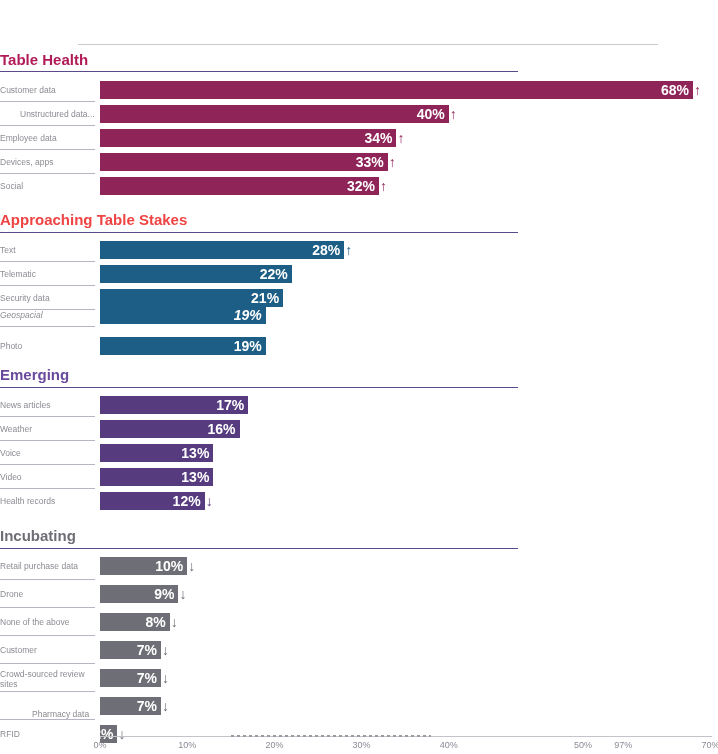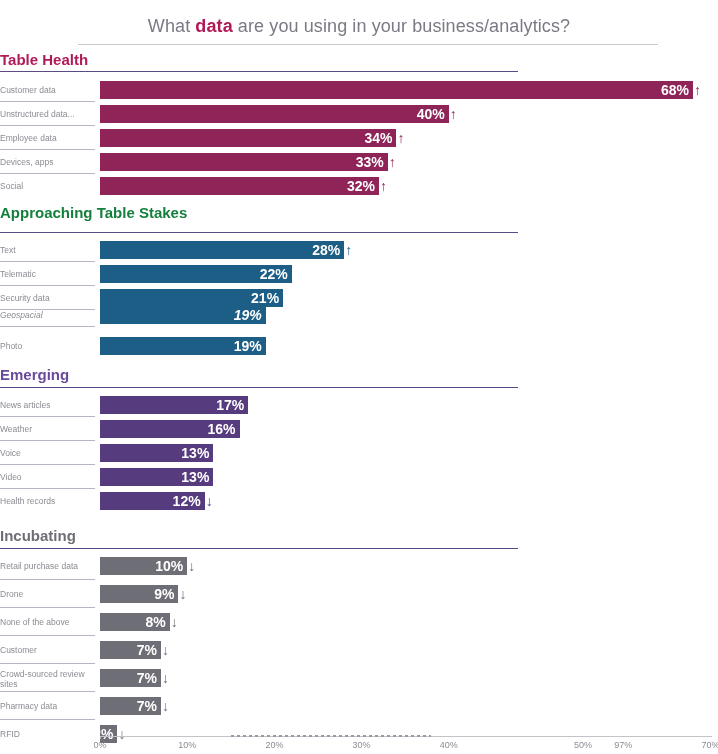--- a/index.html
+++ b/index.html
@@ -79,37 +79,34 @@
     font-size:9px;color:#8b8b93;
     transform:translateX(-50%);
     white-space:nowrap;
   }
 </style>
 </head>
 <body>
 
 <div id="chart">
 
-  <div class="title">
-    <span>What </span><span class="hl">data</span><span> are you using in your business/analytics?</span>
-  </div>
   <div class="title-rule"></div>
 
   <div id="sections-host">
       <div class="section-title" style="top: 51px; color: rgb(176, 26, 86);">Table Health</div>
       <div class="section-rule" style="top: 71px; background: rgb(91, 74, 138);"></div>
       <div class="row" style="top: 81px; height: 18px;">
         <div class="row-label" style="top: 4px;">Customer data</div>
         <div class="row-underline" style="top: 20px;"></div>
         <div class="bar" style="left: 100px; width: 592.96px; background: rgb(142, 36, 88);"></div>
         <div class="bar-value" style="left: 688.96px; transform: translateX(-100%);">68%</div>
         <span class="bar-value arrow" style="left: 693.96px; color: rgb(142, 36, 88);">↑</span>
       </div>
       <div class="row" style="top: 105px; height: 18px;">
-        <div class="row-label" style="top: 4px;">Unstructured data...</div>
+        <div class="row-label" style="top: 4px; padding-left: 20px;">Unstructured data...</div>
         <div class="row-underline" style="top: 20px;"></div>
         <div class="bar" style="left: 100px; width: 348.8px; background: rgb(142, 36, 88);"></div>
         <div class="bar-value" style="left: 444.8px; transform: translateX(-100%);">40%</div>
         <span class="bar-value arrow" style="left: 449.8px; color: rgb(142, 36, 88);">↑</span>
       </div>
       <div class="row" style="top: 129px; height: 18px;">
         <div class="row-label" style="top: 4px;">Employee data</div>
         <div class="row-underline" style="top: 20px;"></div>
         <div class="bar" style="left: 100px; width: 296.48px; background: rgb(142, 36, 88);"></div>
         <div class="bar-value" style="left: 392.48px; transform: translateX(-100%);">34%</div>
@@ -121,21 +118,21 @@
         <div class="bar" style="left: 100px; width: 287.76px; background: rgb(142, 36, 88);"></div>
         <div class="bar-value" style="left: 383.76px; transform: translateX(-100%);">33%</div>
         <span class="bar-value arrow" style="left: 388.76px; color: rgb(142, 36, 88);">↑</span>
       </div>
       <div class="row" style="top: 177px; height: 18px;">
         <div class="row-label" style="top: 4px;">Social</div>
         <div class="bar" style="left: 100px; width: 279.04px; background: rgb(142, 36, 88);"></div>
         <div class="bar-value" style="left: 375.04px; transform: translateX(-100%);">32%</div>
         <span class="bar-value arrow" style="left: 380.04px; color: rgb(142, 36, 88);">↑</span>
       </div>
-      <div class="section-title" style="top: 204px; color: #15803d;">Approaching Table Stakes</div>
+      <div class="section-title" style="top: 211px; color: #ef4444;">Approaching Table Stakes</div>
       <div class="section-rule" style="top: 232px; background: rgb(91, 74, 138);"></div>
       <div class="row" style="top: 241px; height: 18px;">
         <div class="row-label" style="top: 4px;">Text</div>
         <div class="row-underline" style="top: 20px;"></div>
         <div class="bar" style="left: 100px; width: 244.16px; background: rgb(29, 94, 134);"></div>
         <div class="bar-value" style="left: 340.16px; transform: translateX(-100%);">28%</div>
         <span class="bar-value arrow" style="left: 345.16px; color: rgb(29, 94, 134);">↑</span>
       </div>
       <div class="row" style="top: 265px; height: 18px;">
         <div class="row-label" style="top: 4px;">Telematic</div>
@@ -223,21 +220,21 @@
         <span class="bar-value arrow" style="left: 162.04px; color: rgb(110, 110, 118);">↓</span>
       </div>
       <div class="row" style="top: 669px; height: 18px;">
         <div class="row-label two-line" style="top: 1px;">Crowd-sourced review sites</div>
         <div class="row-underline" style="top: 22px;"></div>
         <div class="bar" style="left: 100px; width: 61.04px; background: rgb(110, 110, 118);"></div>
         <div class="bar-value" style="left: 157.04px; transform: translateX(-100%);">7%</div>
         <span class="bar-value arrow" style="left: 162.04px; color: rgb(110, 110, 118);">↓</span>
       </div>
       <div class="row" style="top: 697px; height: 18px;">
-        <div class="row-label" style="top: 4px;">Pharmacy data</div>
+        <div class="row-label" style="top: 12px; margin-left: 32px;">Pharmacy data</div>
         <div class="row-underline" style="top: 22px;"></div>
         <div class="bar" style="left: 100px; width: 61.04px; background: rgb(110, 110, 118);"></div>
         <div class="bar-value" style="left: 157.04px; transform: translateX(-100%);">7%</div>
         <span class="bar-value arrow" style="left: 162.04px; color: rgb(110, 110, 118);">↓</span>
       </div>
       <div class="row" style="top: 725px; height: 18px;">
         <div class="row-label" style="top: 4px;">RFID</div>
         <div class="bar" style="left: 100px; width: 17.44px; background: rgb(110, 110, 118);"></div>
         <div class="bar-value" style="left: 113.44px; transform: translateX(-100%);">2%</div>
         <span class="bar-value arrow" style="left: 118.44px; color: rgb(110, 110, 118);">↓</span>

